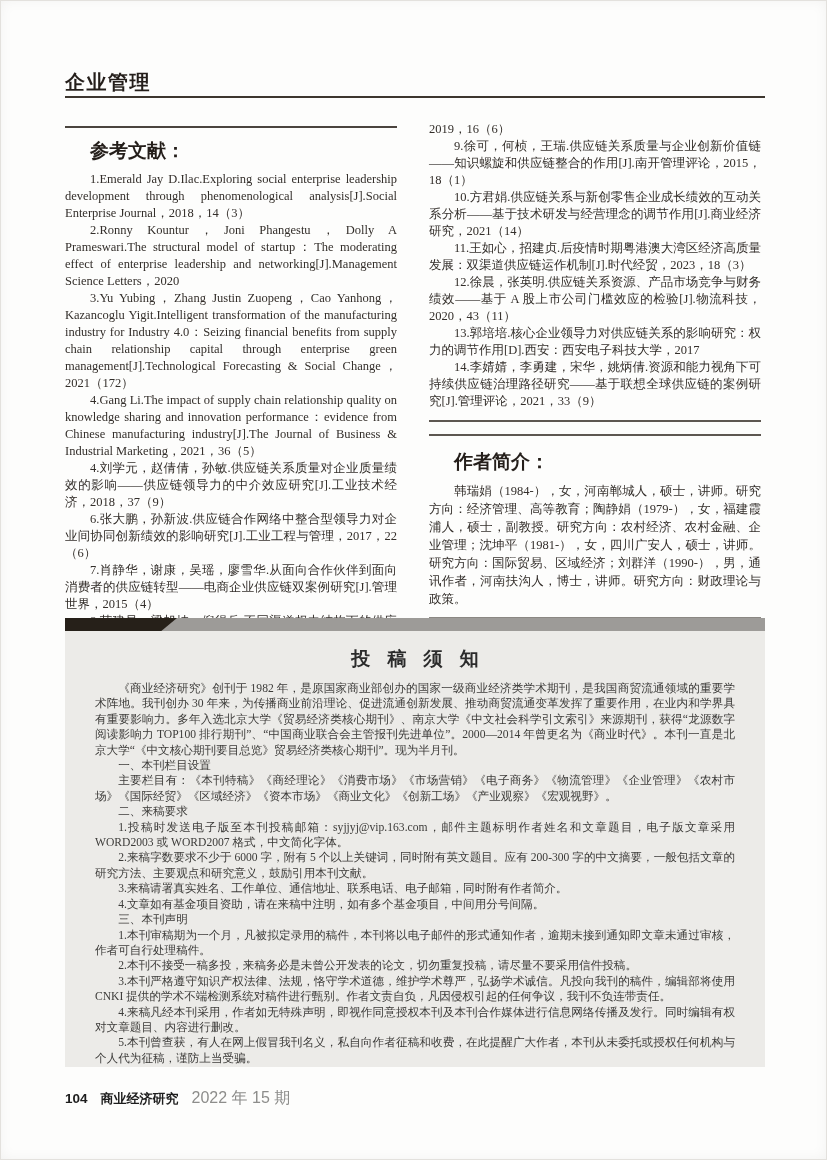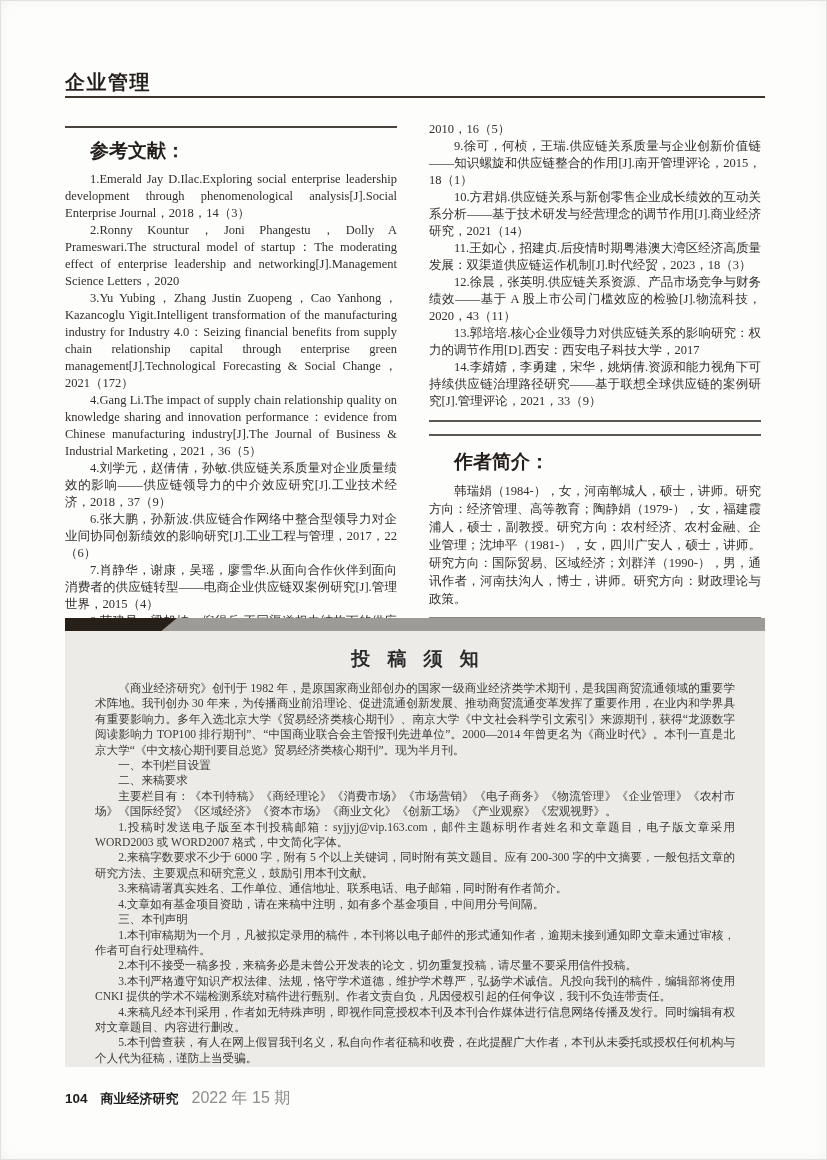--- a/index.html
+++ b/index.html
@@ -91,21 +91,21 @@
     <p>2.Ronny Kountur，Joni Phangestu，Dolly A Prameswari.The structural model of startup：The moderating effect of enterprise leadership and networking[J].Management Science Letters，2020</p>
     <p>3.Yu Yubing，Zhang Justin Zuopeng，Cao Yanhong，Kazancoglu Yigit.Intelligent transformation of the manufacturing industry for Industry 4.0：Seizing financial benefits from supply chain relationship capital through enterprise green management[J].Technological Forecasting &amp; Social Change，2021（172）</p>
     <p>4.Gang Li.The impact of supply chain relationship quality on knowledge sharing and innovation performance：evidence from Chinese manufacturing industry[J].The Journal of Business &amp; Industrial Marketing，2021，36（5）</p>
     <p>4.刘学元，赵倩倩，孙敏.供应链关系质量对企业质量绩效的影响——供应链领导力的中介效应研究[J].工业技术经济，2018，37（9）</p>
     <p>6.张大鹏，孙新波.供应链合作网络中整合型领导力对企业间协同创新绩效的影响研究[J].工业工程与管理，2017，22（6）</p>
     <p>7.肖静华，谢康，吴瑶，廖雪华.从面向合作伙伴到面向消费者的供应链转型——电商企业供应链双案例研究[J].管理世界，2015（4）</p>
     <p>8.范建昌，梁旭坤，倪得兵.不同渠道权力结构下的供应链企业社会责任与产品质量研究[J].管理学报，</p>
   </div>
 
   <div class="col col-right refs">
-    <p class="noindent">2010，16（5）</p>
+    <p class="noindent">2019，16（6）</p>
     <p>9.徐可，何桢，王瑞.供应链关系质量与企业创新价值链——知识螺旋和供应链整合的作用[J].南开管理评论，2015，18（1）</p>
     <p>10.方君娟.供应链关系与新创零售企业成长绩效的互动关系分析——基于技术研发与经营理念的调节作用[J].商业经济研究，2021（14）</p>
     <p>11.王如心，招建贞.后疫情时期粤港澳大湾区经济高质量发展：双渠道供应链运作机制[J].时代经贸，2023，18（3）</p>
     <p>12.徐晨，张英明.供应链关系资源、产品市场竞争与财务绩效——基于 A 股上市公司门槛效应的检验[J].物流科技，2020，43（11）</p>
     <p>13.郭培培.核心企业领导力对供应链关系的影响研究：权力的调节作用[D].西安：西安电子科技大学，2017</p>
     <p>14.李婧婧，李勇建，宋华，姚炳倩.资源和能力视角下可持续供应链治理路径研究——基于联想全球供应链的案例研究[J].管理评论，2021，33（9）</p>
 
     <div class="bio">
       <div class="rule1"></div>
       <div class="rule2"></div>
@@ -117,22 +117,22 @@
 
   <div class="notice-bar">
     <div class="wedge"></div>
   </div>
 
   <div class="notice-box">
     <div class="notice-title">投稿须知</div>
     <div class="notice-body">
       <p>《商业经济研究》创刊于 1982 年，是原国家商业部创办的国家一级商业经济类学术期刊，是我国商贸流通领域的重要学术阵地。我刊创办 30 年来，为传播商业前沿理论、促进流通创新发展、推动商贸流通变革发挥了重要作用，在业内和学界具有重要影响力。多年入选北京大学《贸易经济类核心期刊》、南京大学《中文社会科学引文索引》来源期刊，获得“龙源数字阅读影响力 TOP100 排行期刊”、“中国商业联合会主管报刊先进单位”。2000—2014 年曾更名为《商业时代》。本刊一直是北京大学“《中文核心期刊要目总览》贸易经济类核心期刊”。现为半月刊。</p>
       <p>一、本刊栏目设置</p>
+      <p>主要栏目有：《本刊特稿》《商经理论》《消费市场》《市场营销》《电子商务》《物流管理》《企业管理》《农村市场》《国际经贸》《区域经济》《资本市场》《商业文化》《创新工场》《产业观察》《宏观视野》。</p>
       <p>二、来稿要求</p>
-      <p>主要栏目有：《本刊特稿》《商经理论》《消费市场》《市场营销》《电子商务》《物流管理》《企业管理》《农村市场》《国际经贸》《区域经济》《资本市场》《商业文化》《创新工场》《产业观察》《宏观视野》。</p>
       <p>1.投稿时发送电子版至本刊投稿邮箱：syjjyj@vip.163.com，邮件主题标明作者姓名和文章题目，电子版文章采用 WORD2003 或 WORD2007 格式，中文简化字体。</p>
       <p>2.来稿字数要求不少于 6000 字，附有 5 个以上关键词，同时附有英文题目。应有 200-300 字的中文摘要，一般包括文章的研究方法、主要观点和研究意义，鼓励引用本刊文献。</p>
       <p>3.来稿请署真实姓名、工作单位、通信地址、联系电话、电子邮箱，同时附有作者简介。</p>
       <p>4.文章如有基金项目资助，请在来稿中注明，如有多个基金项目，中间用分号间隔。</p>
       <p>三、本刊声明</p>
       <p>1.本刊审稿期为一个月，凡被拟定录用的稿件，本刊将以电子邮件的形式通知作者，逾期未接到通知即文章未通过审核，作者可自行处理稿件。</p>
       <p>2.本刊不接受一稿多投，来稿务必是未曾公开发表的论文，切勿重复投稿，请尽量不要采用信件投稿。</p>
       <p>3.本刊严格遵守知识产权法律、法规，恪守学术道德，维护学术尊严，弘扬学术诚信。凡投向我刊的稿件，编辑部将使用 CNKI 提供的学术不端检测系统对稿件进行甄别。作者文责自负，凡因侵权引起的任何争议，我刊不负连带责任。</p>
       <p>4.来稿凡经本刊采用，作者如无特殊声明，即视作同意授权本刊及本刊合作媒体进行信息网络传播及发行。同时编辑有权对文章题目、内容进行删改。</p>
       <p>5.本刊曾查获，有人在网上假冒我刊名义，私自向作者征稿和收费，在此提醒广大作者，本刊从未委托或授权任何机构与个人代为征稿，谨防上当受骗。</p>

